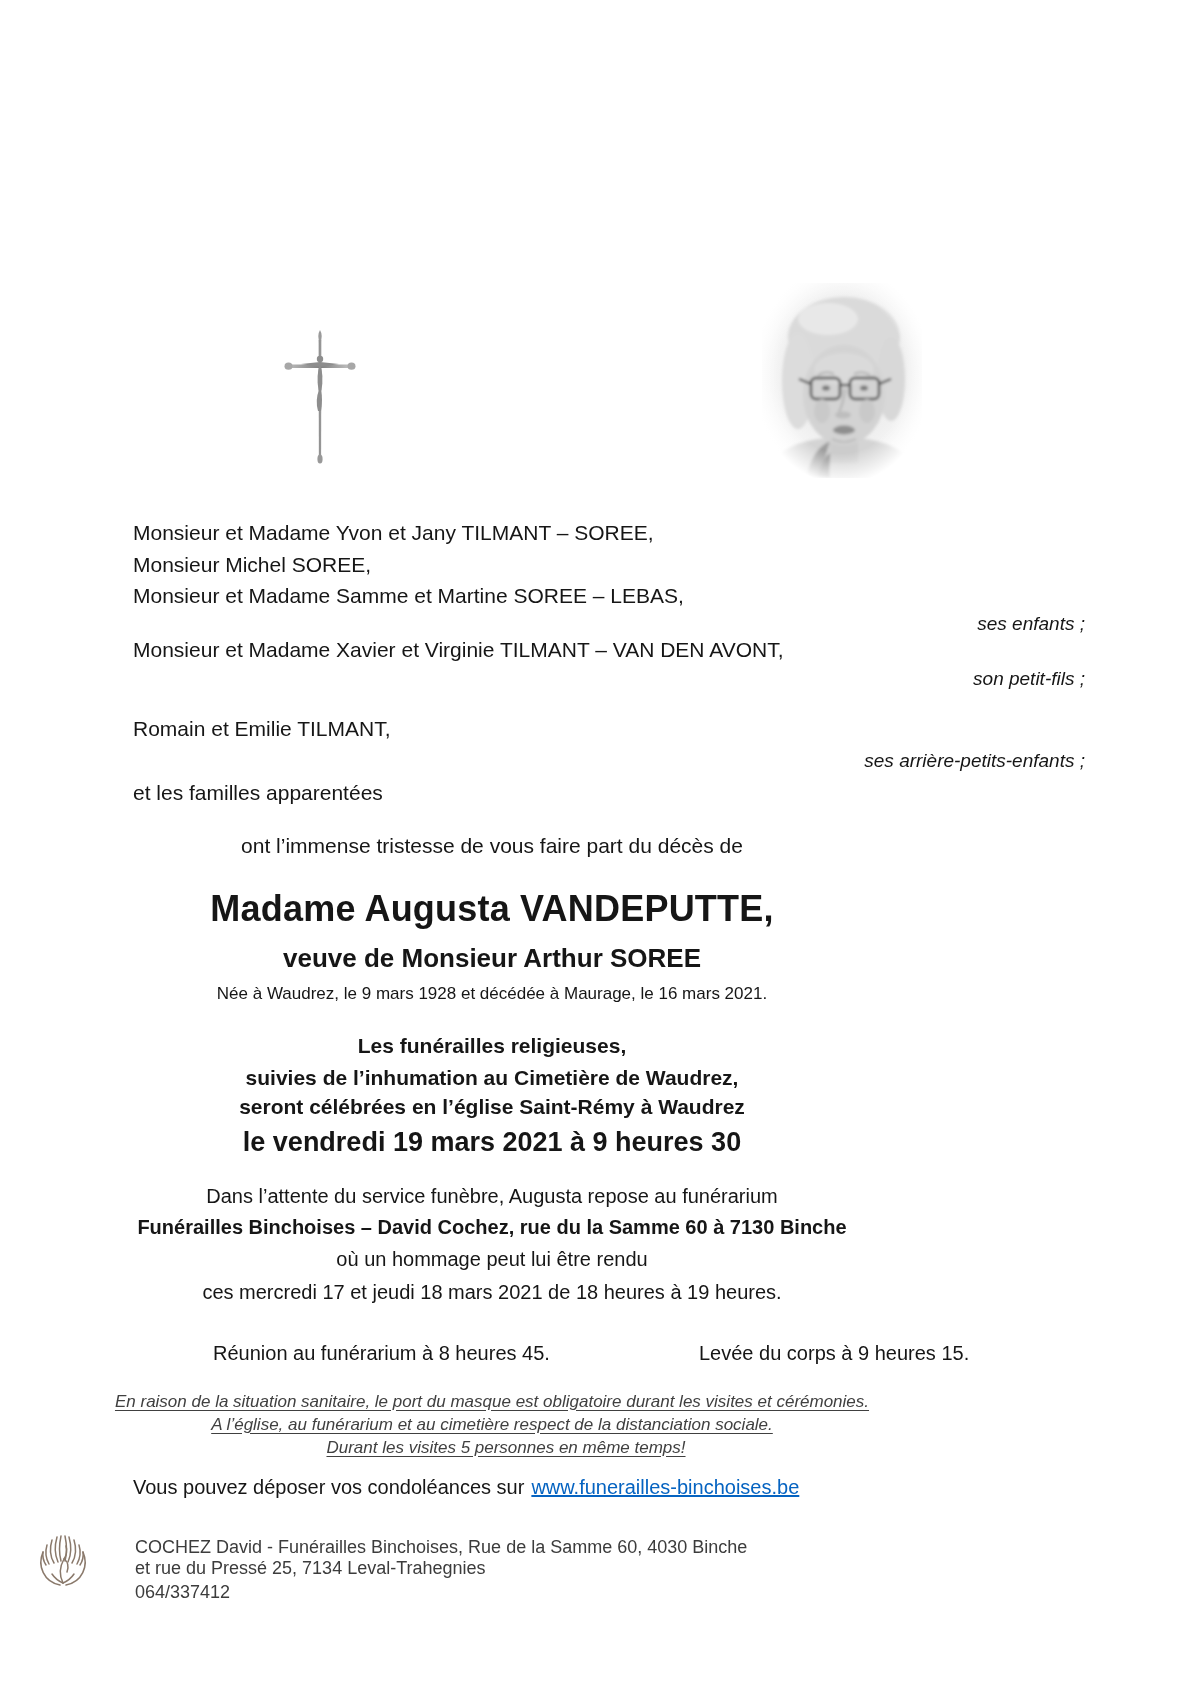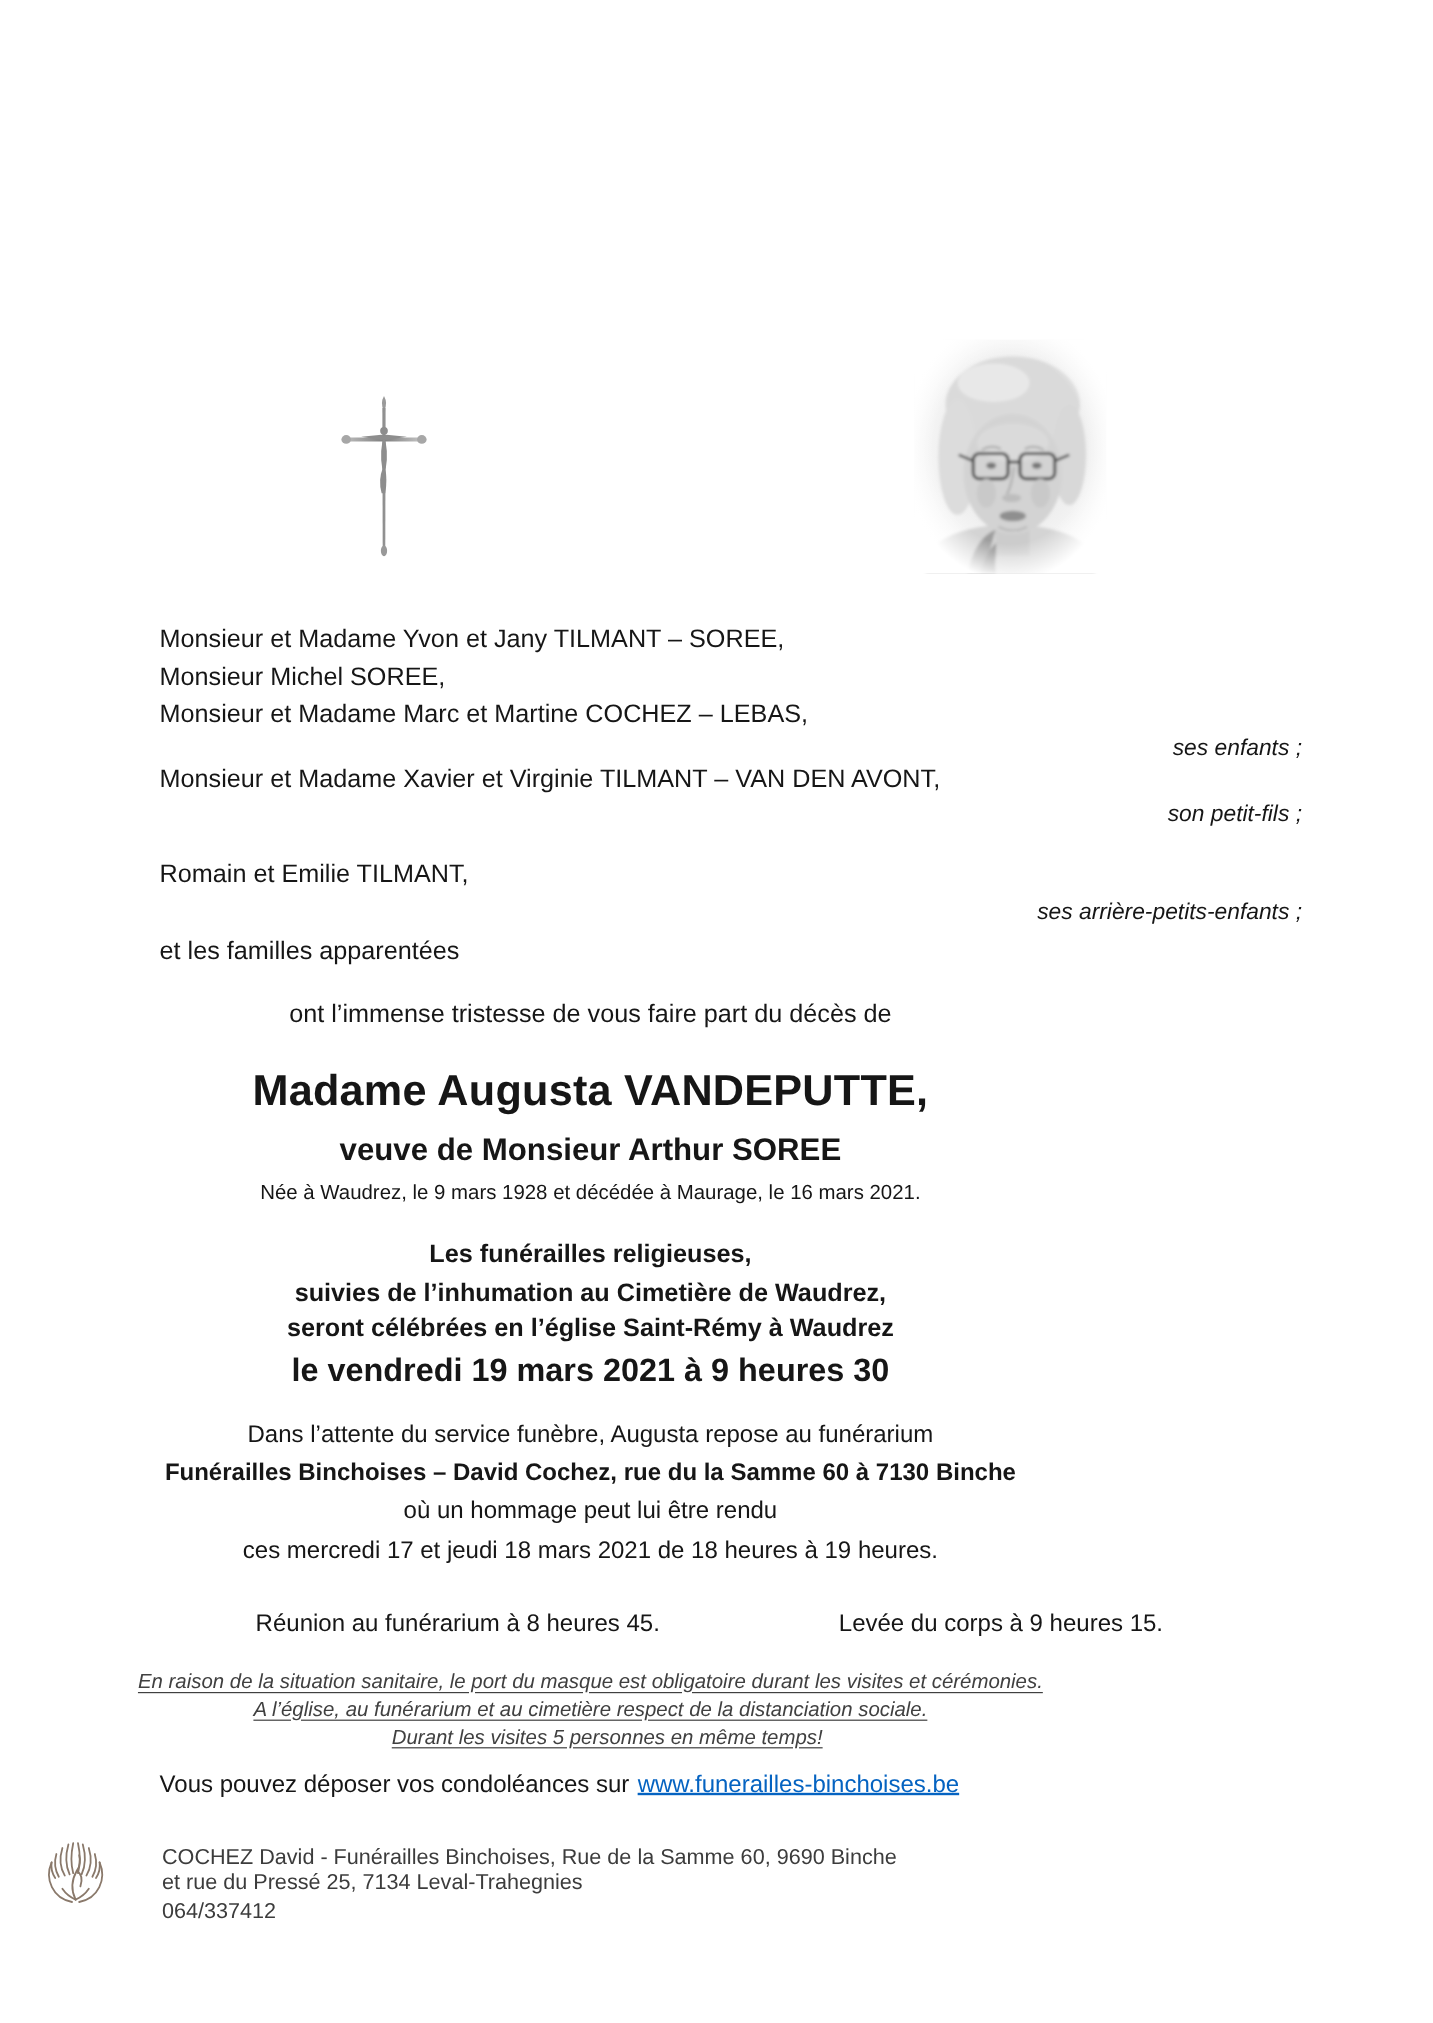--- a/index.html
+++ b/index.html
@@ -107,21 +107,21 @@
         <ellipse cx="105" cy="128" rx="8" ry="12" fill="#c9c9c9"></ellipse>
         <ellipse cx="82" cy="147" rx="11" ry="4.4" fill="#8f8f8f"></ellipse>
         <path d="M70 156 Q82 162 94 156" stroke="#b5b5b5" stroke-width="1.6" fill="none"></path>
       </g>
       <rect width="160" height="195" fill="url(#fade)"></rect>
     </svg>
   </div>
 
   <div class="abs left-col" style="top:521px;">Monsieur et Madame Yvon et Jany TILMANT – SOREE,</div>
   <div class="abs left-col" style="top:553px;">Monsieur Michel SOREE,</div>
-  <div class="abs left-col" style="top:584px;">Monsieur et Madame Marc et Martine COCHEZ – LEBAS,</div>
+  <div class="abs left-col" style="top:584px;">Monsieur et Madame Samme et Martine SOREE – LEBAS,</div>
   <div class="abs rel-label" style="top:613px;">ses enfants ;</div>
   <div class="abs left-col" style="top:638px;">Monsieur et Madame Xavier et Virginie TILMANT – VAN DEN AVONT,</div>
   <div class="abs rel-label" style="top:668px;">son petit-fils ;</div>
   <div class="abs left-col" style="top:717px;">Romain et Emilie TILMANT,</div>
   <div class="abs rel-label" style="top:750px;">ses arrière-petits-enfants ;</div>
   <div class="abs left-col" style="top:781px;">et les familles apparentées</div>
 
   <div class="abs centered intro" style="top:834px;">ont l’immense tristesse de vous faire part du décès de</div>
   <div class="abs centered deceased-name" style="top:888px;">Madame Augusta VANDEPUTTE,</div>
   <div class="abs centered widow" style="top:944px;">veuve de Monsieur Arthur SOREE</div>
@@ -161,17 +161,17 @@
       <path d="M49 17 Q52 27 47 36"></path>
       <path d="M44 12 Q48 25 42 35"></path>
       <path d="M39 9 Q43 23 38 34"></path>
       <path d="M35 8 Q38 22 35 33"></path>
       <path d="M33 55 C29 47 30 38 34 31 Q38 25 36 18"></path>
       <path d="M34 31 Q40 35 37 44"></path>
       <path d="M33 55 Q26 52 22 46"></path>
       <path d="M33 55 Q40 52 44 46"></path>
     </svg>
   </div>
-  <div class="abs footer-line" style="top:1537px;">COCHEZ David - Funérailles Binchoises, Rue de la Samme 60, 9690 Binche</div>
+  <div class="abs footer-line" style="top:1537px;">COCHEZ David - Funérailles Binchoises, Rue de la Samme 60, 4030 Binche</div>
   <div class="abs footer-line" style="top:1558px;">et rue du Pressé 25, 7134 Leval-Trahegnies</div>
   <div class="abs footer-line" style="top:1582px;">064/337412</div>
 
 </div>
 
 </body></html>

